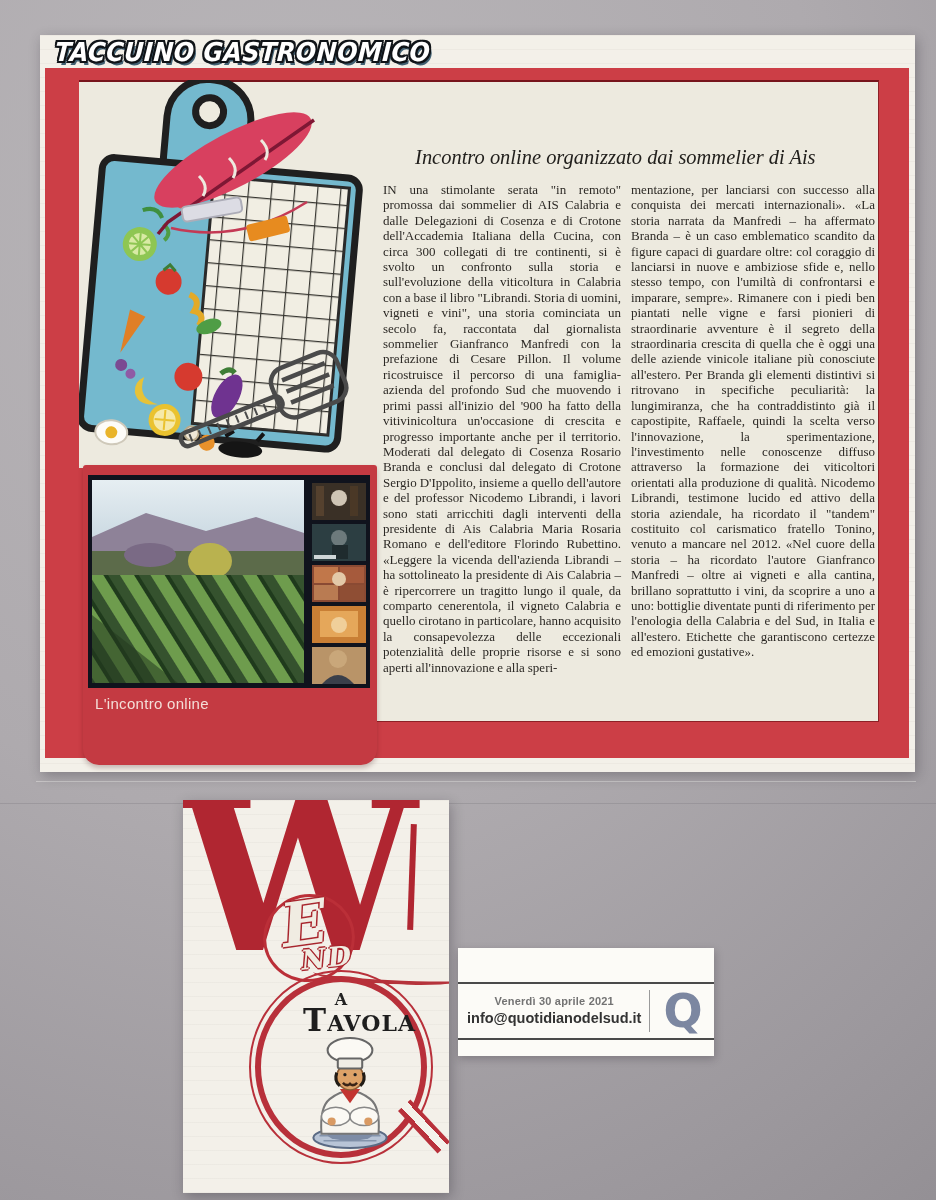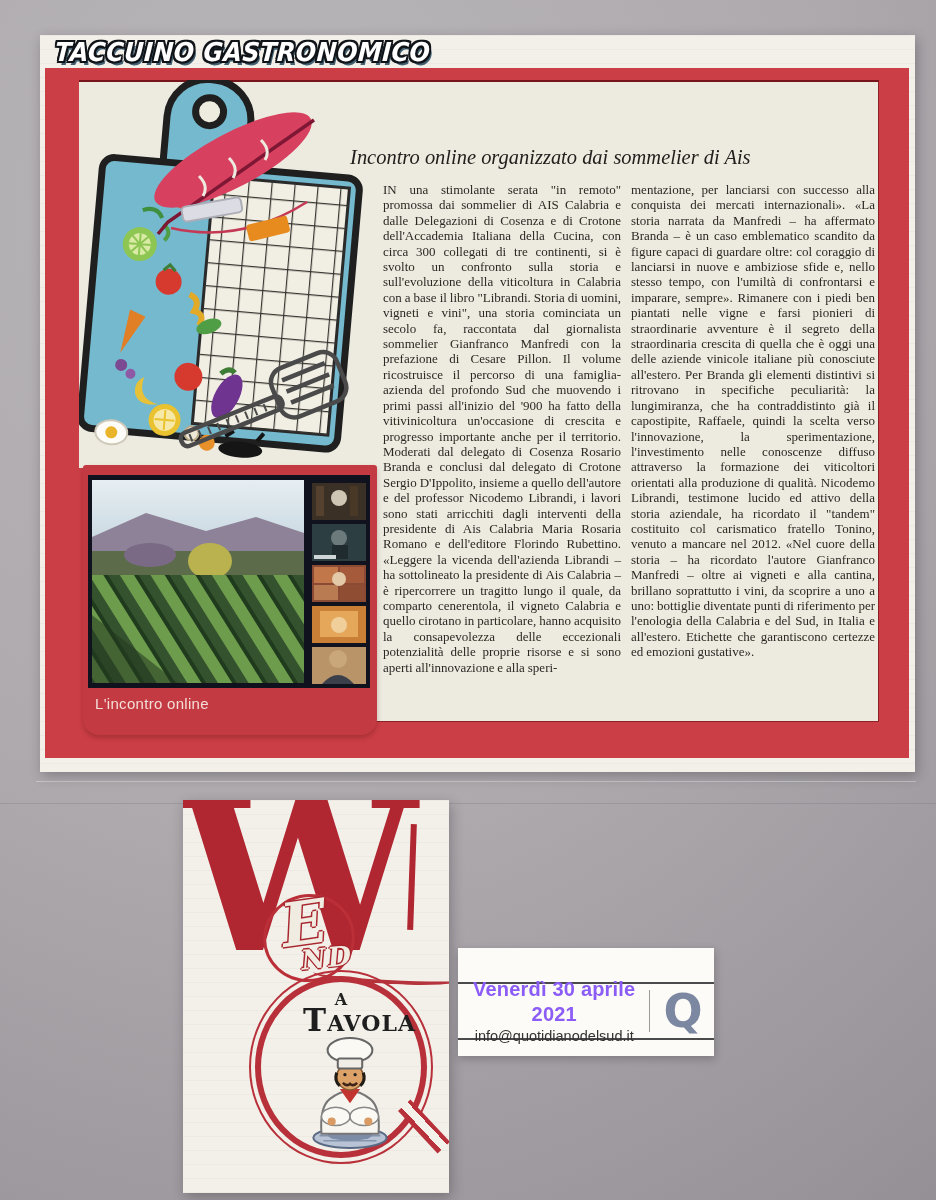--- a/index.html
+++ b/index.html
@@ -42,37 +42,37 @@
   .panel{position:absolute;background:#edeadf;border-top:2px solid #77141c;}
   .panel-illu{left:34px;top:12px;width:302px;height:388px;}
   .panel-text{left:320px;top:12px;width:514px;height:642px;border-right:1.5px solid #8d2026;border-bottom:1.5px solid #8d2026;}
 
   .title{position:absolute;left:250px;top:14px;width:590px;text-align:center;z-index:3;}
   .title span{
     display:inline-block;white-space:nowrap;transform:scaleX(.80);transform-origin:center;
     font-family:"Liberation Sans",sans-serif;font-weight:bold;font-size:43px;
     letter-spacing:-1px;color:#181613;line-height:1.15;
   }
-  .subtitle{position:absolute;left:290px;top:76px;width:560px;z-index:3;}
+  .subtitle{position:absolute;left:290px;top:76px;width:560px;text-align:center;z-index:3;}
   .subtitle span{
     display:inline-block;white-space:nowrap;transform:scaleX(.93);transform-origin:center;
     font-family:"Liberation Serif",serif;font-style:italic;font-size:22px;color:#22201d;
   }
 
   .cols{position:absolute;left:338px;top:114px;width:492px;height:538px;display:flex;gap:10px;overflow:hidden;z-index:3;}
   .col{
     margin:0;font-family:"Liberation Serif",serif;font-size:13px;line-height:15.4px;
     color:#2c2925;text-align:justify;word-spacing:-.3px;hyphens:auto;-webkit-hyphens:auto;
   }
   .col.c1{width:238px;}
   .col.c2{width:244px;}
 
   
   .photo-card{
-    position:absolute;left:38px;top:397px;width:294px;height:270px;
+    position:absolute;left:38px;top:397px;width:294px;height:300px;
     background:#c43a42;border-radius:3px 3px 16px 16px;z-index:2;
     box-shadow:0 3px 5px rgba(60,10,12,.25);
   }
   .photo-card svg{position:absolute;left:5px;top:10px;}
   .caption{
     position:absolute;left:12px;top:230px;
     font-family:"Liberation Sans",sans-serif;font-size:15px;color:#f4ded8;letter-spacing:.3px;
   }
 
   
@@ -107,22 +107,22 @@
   
   .datebox{
     position:absolute;left:458px;top:948px;width:256px;height:108px;
     background:#fcfbf7;box-shadow:1px 3px 8px rgba(30,25,35,.25);
   }
   .rulebox{
     margin-top:34px;height:58px;border-top:2.5px solid #4a4a4a;border-bottom:2.5px solid #4a4a4a;
     display:flex;align-items:center;
   }
   .db-text{flex:1;text-align:center;padding-left:4px;line-height:1.25;}
-  .db-date{font-weight:bold;font-size:20px;color:#8b5cf6;letter-spacing:.2px;}
-  .db-email{font-size:14.5px;color:#333;}
+  .db-date{font-weight:bold;font-size:11px;color:#737373;letter-spacing:.2px;}
+  .db-email{font-size:14.5px;color:#333;font-weight:bold;}
   .db-div{width:1.5px;height:42px;background:#9a9a9a;margin:0 2px;}
   .db-q{width:62px;text-align:center;font-family:"DejaVu Sans",sans-serif;font-weight:900;font-size:46px;color:#7c87a1;line-height:1;}
 </style>
 </head>
 <body>
 
 <div class="stage">
 
   <div class="backline1"></div>
   <div class="backline2"></div>

